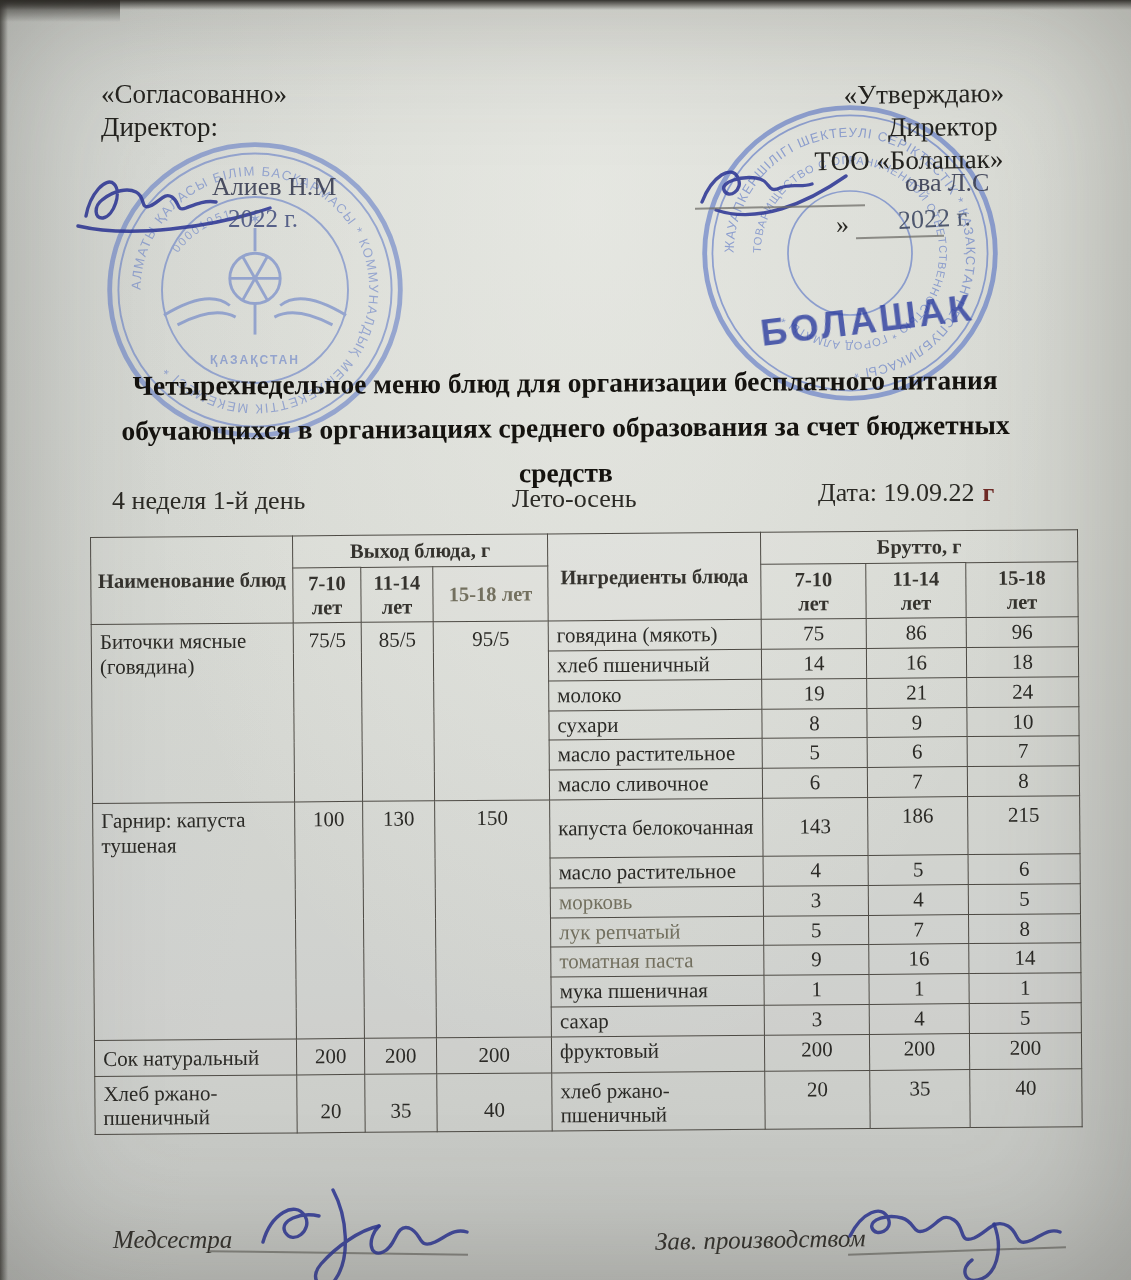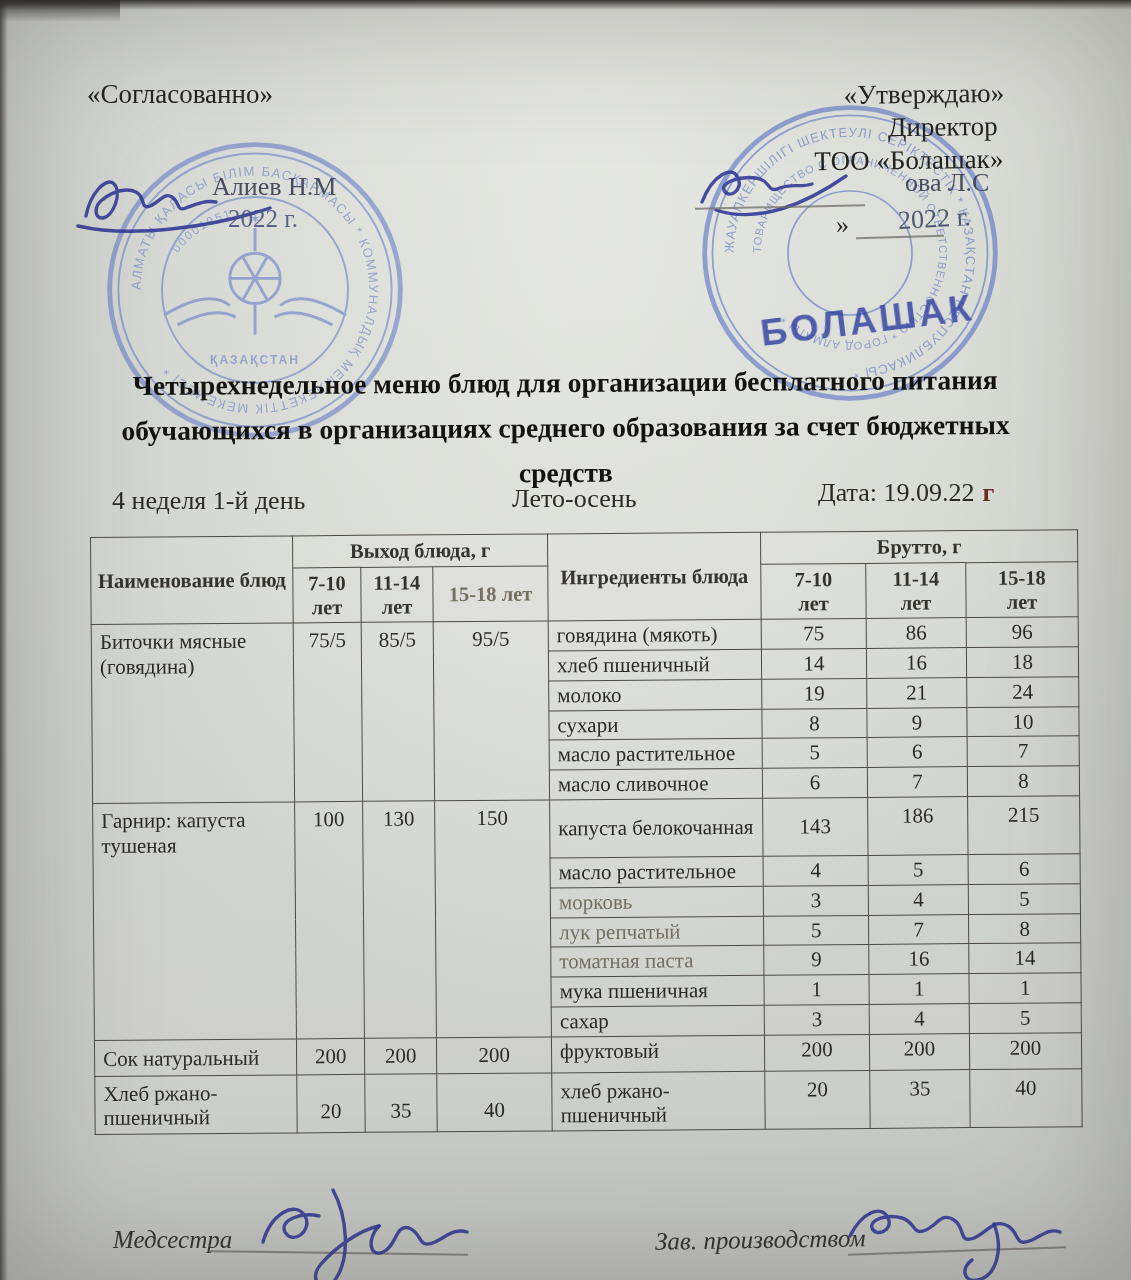--- a/index.html
+++ b/index.html
@@ -21,21 +21,21 @@
     background:linear-gradient(90deg, rgba(44,42,38,.75), rgba(44,42,38,0));}
   .corner-tl{position:absolute;top:0;left:0;width:120px;height:22px;
     background:linear-gradient(180deg, rgba(40,38,34,.85), rgba(40,38,34,0));}
   .vignette{position:absolute;inset:0;pointer-events:none;
     box-shadow:inset 0 0 150px rgba(62,60,54,.35);}
   .abs{position:absolute;}
 
   
   .ap-line{font-size:27px;line-height:33px;white-space:nowrap;}
   .ap-left{top:78px;left:85px;}
-  .ap-left .l1{margin-left:2px;}
+  .ap-left .l1{margin-left:16px;}
   .ap-left .l2{margin-left:14px;}
   .ap-left .l3{margin-left:16px;}
   .ap-right{top:78px;left:812px;transform:rotate(-0.8deg);}
   .ap-right .l1{margin-left:32px;}
   .ap-right .l2{margin-left:76px;}
   .ap-right .l3{margin-left:2px;}
   .printed-name{font-size:26px;white-space:nowrap;color:#3d4156;opacity:.92;}
   .year-text{font-size:25px;white-space:nowrap;color:#45507e;opacity:.88;}
   .form-line{height:2px;background:#6f6d68;opacity:.75;}
 
@@ -134,20 +134,21 @@
     <textPath href="#ringR1">ЖАУАПКЕРШІЛІГІ ШЕКТЕУЛІ СЕРІКТЕСТІК * ҚАЗАҚСТАН РЕСПУБЛИКАСЫ *</textPath>
   </text>
   <text font-size="11.5" letter-spacing="1" font-family="Liberation Sans, sans-serif">
     <textPath href="#ringR2">ТОВАРИЩЕСТВО С ОГРАНИЧЕННОЙ ОТВЕТСТВЕННОСТЬЮ * ГОРОД АЛМАТЫ *</textPath>
   </text>
 </svg>
 <div class="abs stamp-center-overlay" style="top:300px;left:760px;">БОЛАШАК</div>
 
 <div class="abs ap-left">
   <div class="ap-line l1">«Согласованно»</div>
+  <div class="ap-line l3">Директор:</div>
 </div>
 <svg class="abs sig" style="top:160px;left:70px;" width="210" height="85" viewBox="0 0 210 85">
   <path d="M16,56 C20,34 36,16 44,24 C52,32 44,56 33,58 C24,59 24,46 32,40 C44,30 58,28 66,32 C76,37 70,50 80,46 C90,42 94,32 102,37 C110,42 106,52 116,48 C124,45 134,40 146,42"></path>
   <path d="M8,66 C60,78 140,68 200,48"></path>
 </svg>
 <div class="abs printed-name" style="top:172px;left:212px;">Алиев Н.М</div>
 <div class="abs year-text" style="top:205px;left:228px;">2022 г.</div>
 
 <div class="abs ap-right">
   <div class="ap-line l1">«Утверждаю»</div>

